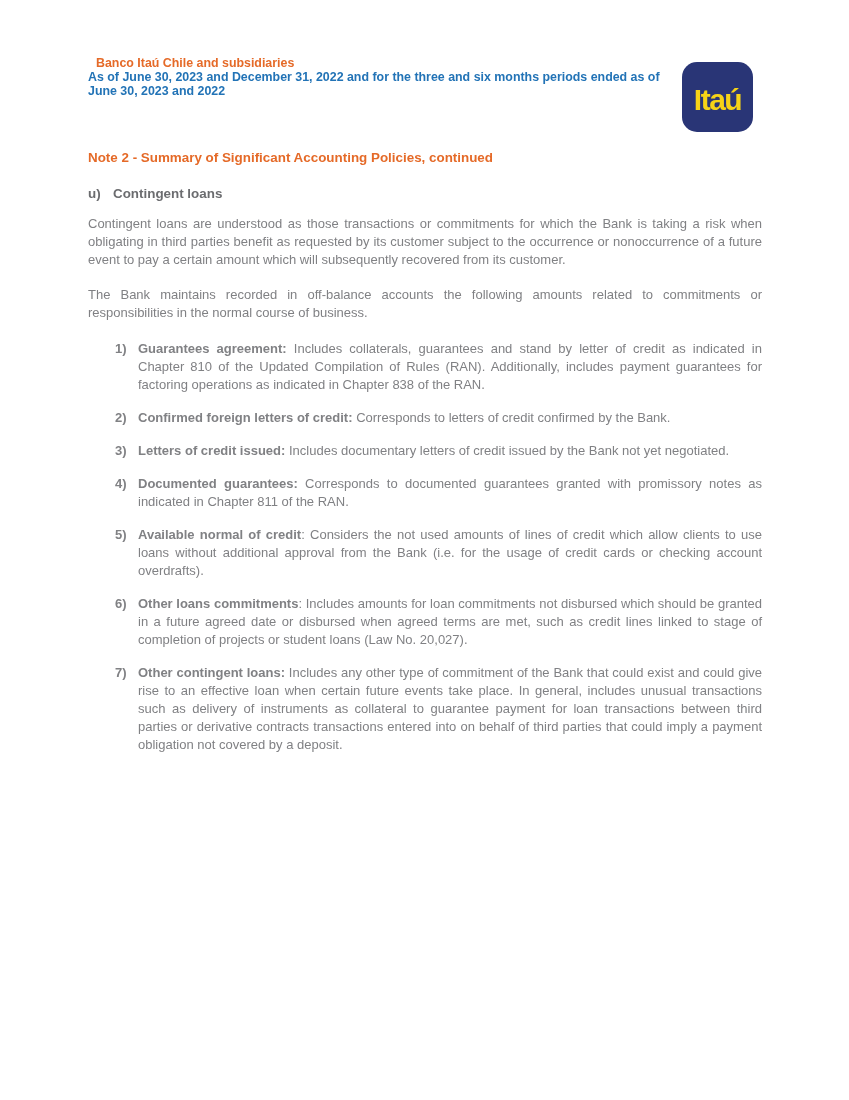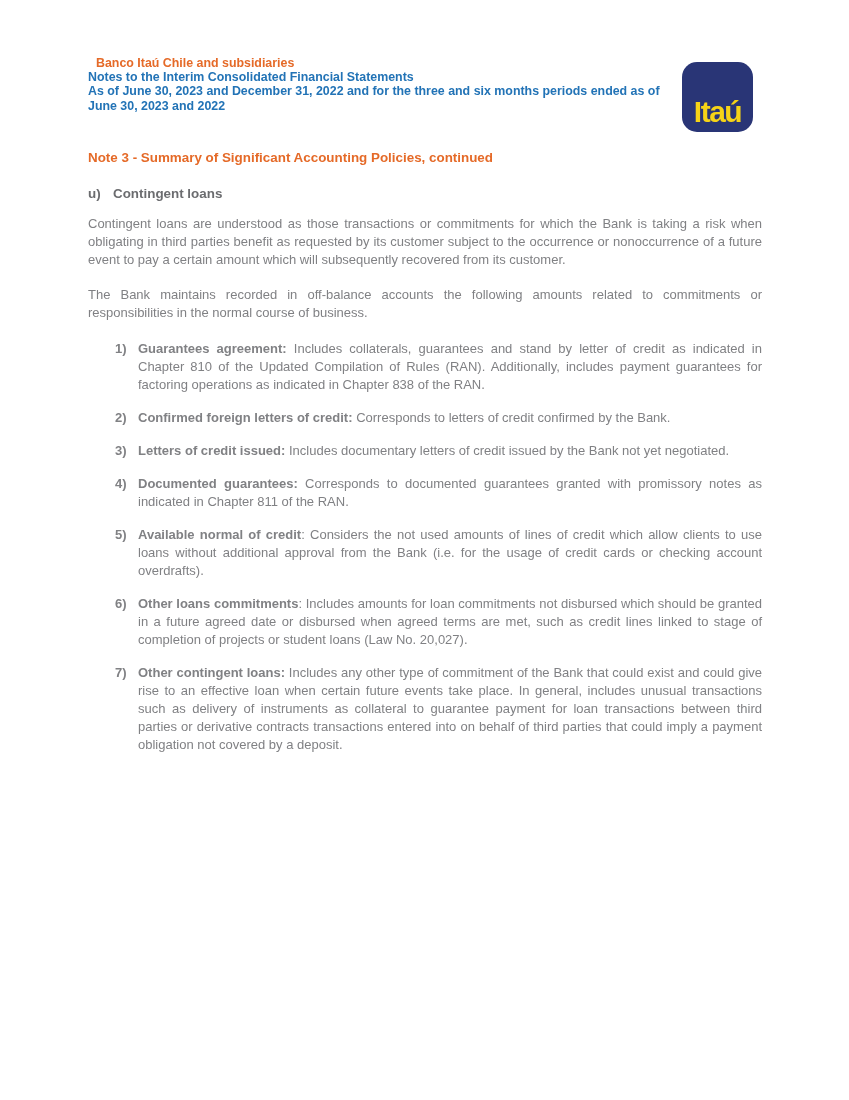--- a/index.html
+++ b/index.html
@@ -23,21 +23,21 @@
   .doc-header { position: absolute; left: 88px; top: 56px; width: 674px; }
   .h-line { font-weight: 700; font-size: 12.4px; line-height: 14.2px; }
   .company { color: var(--orange); padding-left: 8px; }
   .h-blue { color: var(--blue); }
 
   .logo {
     position: absolute; left: 594px; top: 6px;
     width: 71px; height: 70px;
     background: #293576; border-radius: 15px;
     display: flex; align-items: flex-end; justify-content: center;
-    padding-bottom: 5px;
+    padding-bottom: 17px;
   }
   .logo-text {
     color: #F6D317; font-weight: 700; font-size: 30px;
     line-height: 1; letter-spacing: -1.5px;
   }
 
   
   .note-title {
     position: absolute; left: 88px; top: 150px; width: 674px;
     color: var(--orange); font-weight: 700; font-size: 13.4px;
@@ -78,29 +78,28 @@
     color: var(--footer-blue); font-size: 13px;
   }
 </style>
 </head>
 <body>
 
 <div class="page">
 
   <header class="doc-header">
     <div class="h-line company">Banco Itaú Chile and subsidiaries</div>
-    <div class="h-line h-blue">Notes to the Interim Consolidated Financial Statements</div>
     <div class="h-line h-blue">As of June 30, 2023 and December 31, 2022 and for the three and six months periods ended as of</div>
     <div class="h-line h-blue">June 30, 2023 and 2022</div>
     <div class="logo">
       <span class="logo-text">Itaú</span>
     </div>
   </header>
 
-  <div class="note-title">Note 3 - Summary of Significant Accounting Policies, continued</div>
+  <div class="note-title">Note 2 - Summary of Significant Accounting Policies, continued</div>
 
   <div class="section-heading">
     <span class="sec-letter">u)</span><span class="sec-title">Contingent loans</span>
   </div>
 
   <div class="body-flow">
     <p class="para">Contingent loans are understood as those transactions or commitments for which the Bank is taking a risk when obligating in third parties benefit as requested by its customer subject to the occurrence or nonoccurrence of a future event to pay a certain amount which will subsequently recovered from its customer.</p>
     <p class="para">The Bank maintains recorded in off-balance accounts the following amounts related to commitments or responsibilities in the normal course of business.</p>
 
     <ol class="list">

